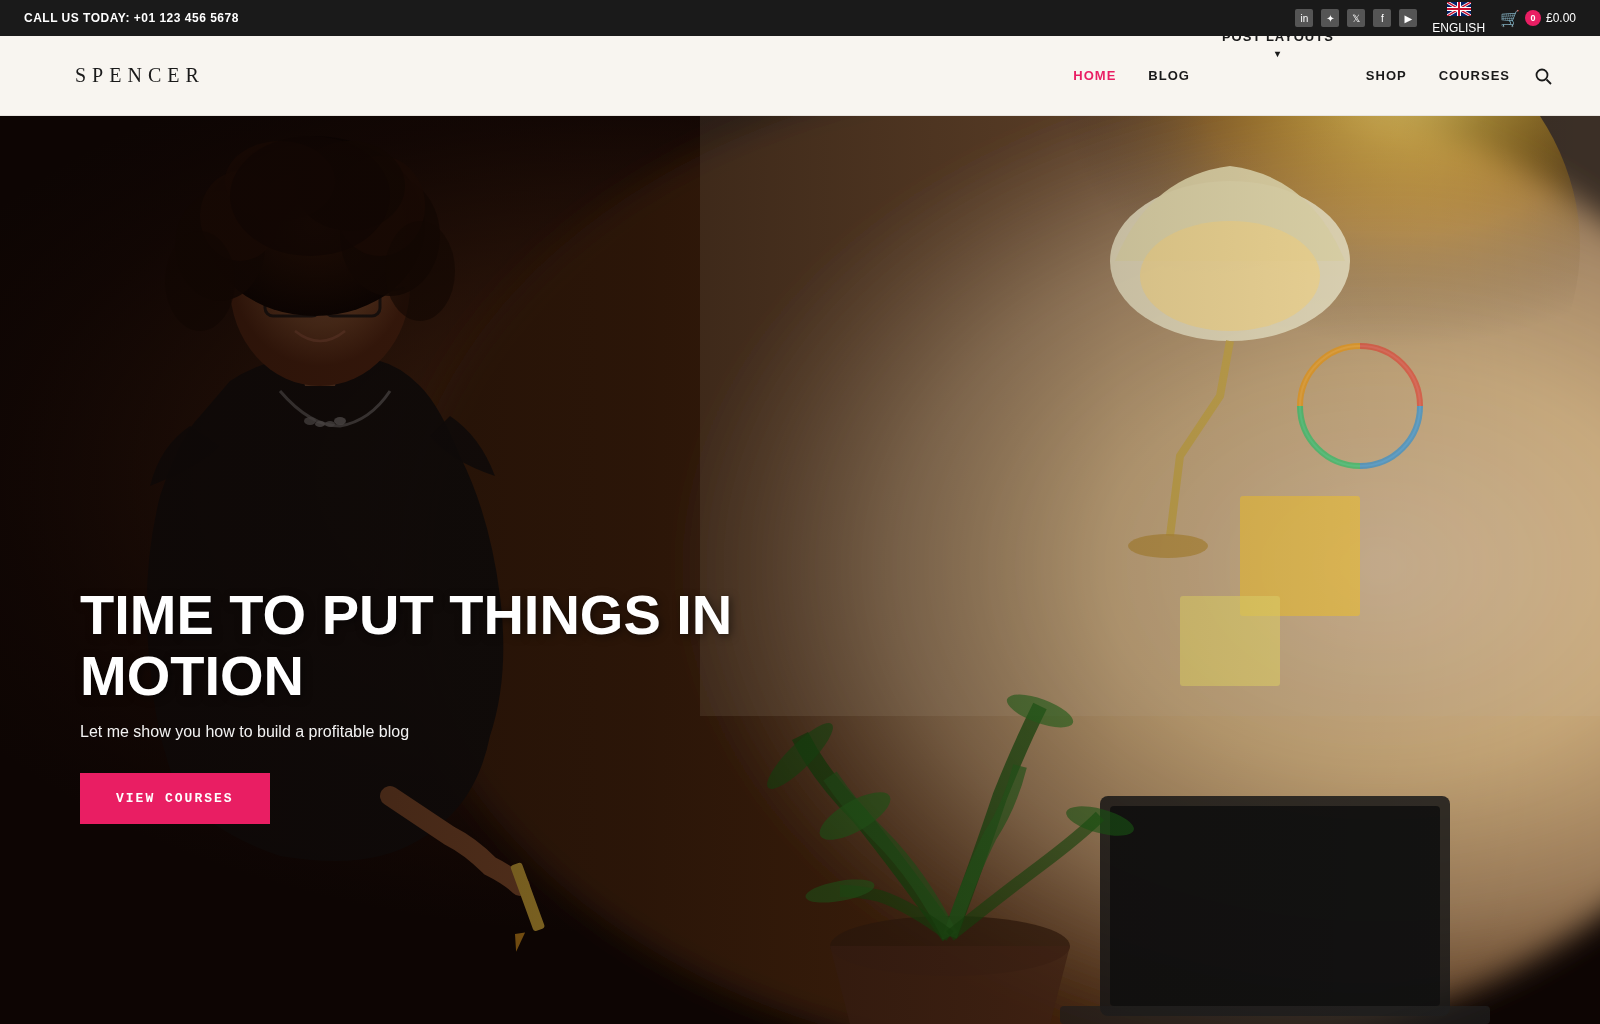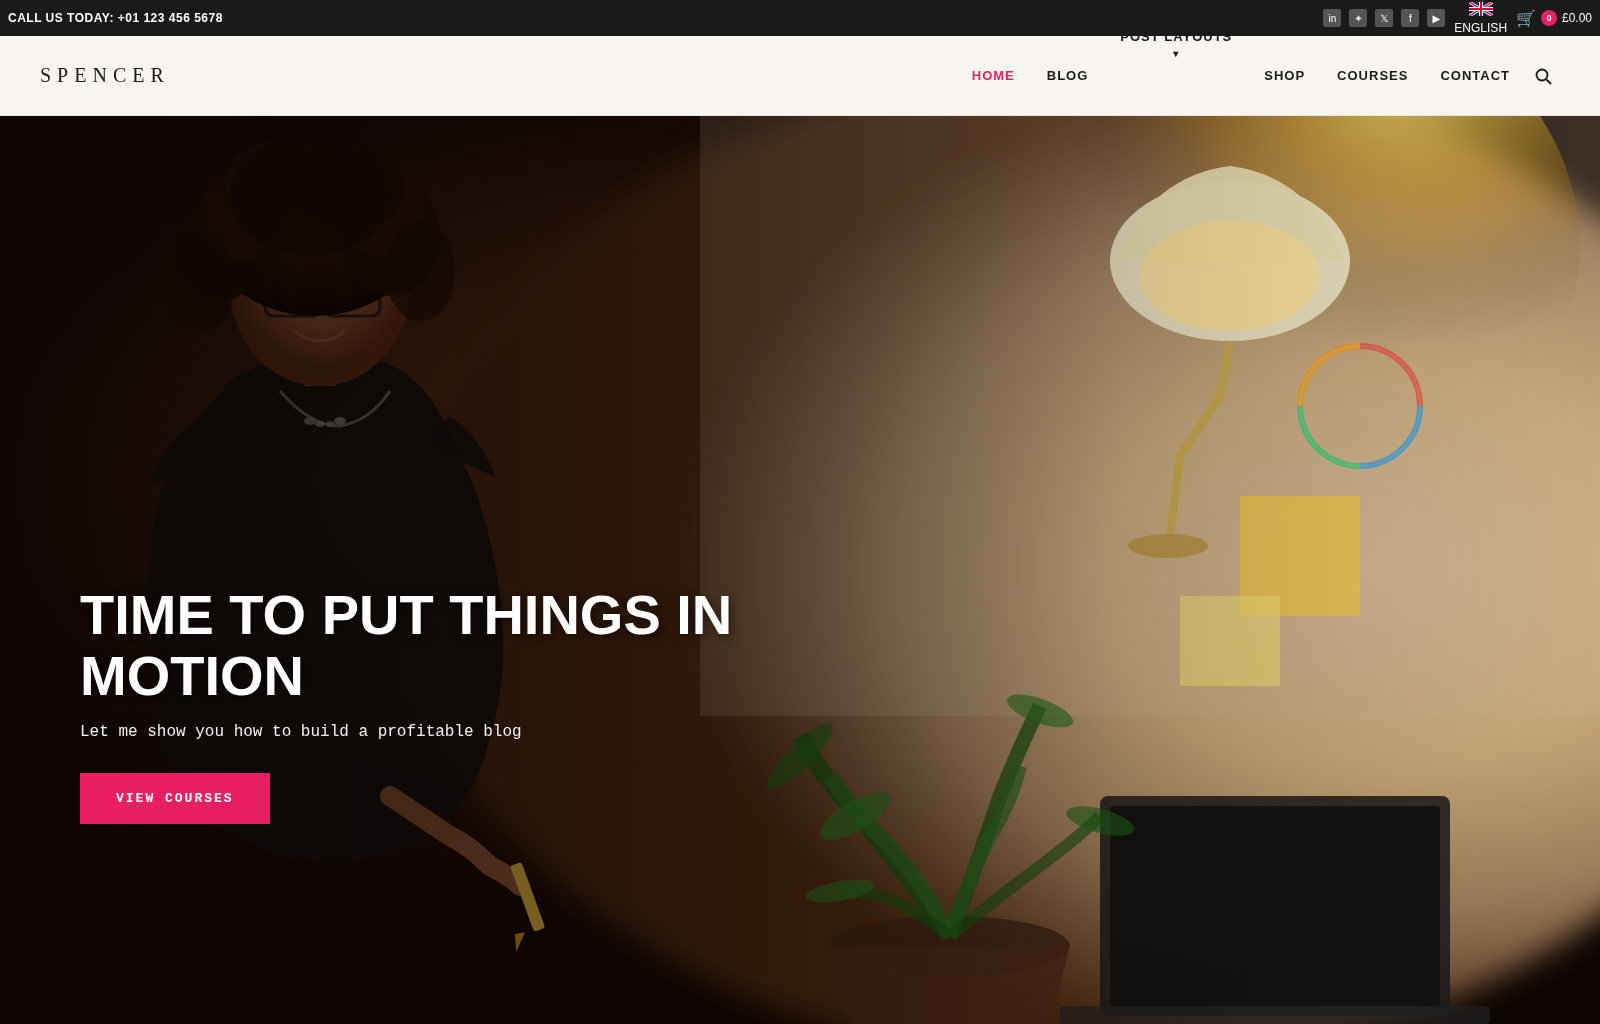--- a/index.html
+++ b/index.html
@@ -6,26 +6,26 @@
     body { font-family: 'Georgia', serif; width: 1600px; overflow-x: hidden; }
 
     
     .top-bar {
       background: #1a1a1a;
       color: #fff;
       height: 36px;
       display: flex;
       align-items: center;
       justify-content: space-between;
-      padding: 0 8px;
+      padding: 0 24px;
       font-size: 12px;
       font-family: Arial, sans-serif;
     }
     .top-bar-left { font-weight: 600; letter-spacing: 0.5px; }
-    .top-bar-right { display: flex; align-items: center; gap: 9px; }
+    .top-bar-right { display: flex; align-items: center; gap: 15px; }
     .social-icons { display: flex; gap: 8px; align-items: center; }
     .social-icon {
       width: 18px; height: 18px;
       background: #555;
       border-radius: 2px;
       display: flex; align-items: center; justify-content: center;
       font-size: 10px; color: #fff; cursor: pointer;
     }
     .lang-selector { display: flex; align-items: center; gap: 5px; font-size: 12px; cursor: pointer; flex-direction: column; }
     .cart { display: flex; align-items: center; gap: 5px; cursor: pointer; }
@@ -41,20 +41,21 @@
       padding: 0 40px;
       border-bottom: 1px solid #e8e4df;
     }
     .logo {
       font-family: 'Georgia', serif;
       font-size: 20px;
       letter-spacing: 6px;
       font-weight: normal;
       color: #1a1a1a;
       text-transform: uppercase;
+      margin-left: 35px;
     }
     .nav-links { display: flex; align-items: center; gap: 0; }
     .nav-item {
       font-family: Arial, sans-serif;
       font-size: 13px;
       font-weight: 700;
       letter-spacing: 1px;
       color: #1a1a1a;
       text-transform: uppercase;
       padding: 0 16px;
@@ -92,21 +93,21 @@
       font-weight: 900;
       text-transform: uppercase;
       color: #fff;
       line-height: 1.1;
       margin-bottom: 16px;
       max-width: 700px;
       text-shadow: 2px 2px 8px rgba(0,0,0,0.5);
       margin-top: 9px;
     }
     .hero-subtitle {
-      font-family: Liberation Mono, monospace;
+      font-family: Liberation Sans, sans-serif;
       font-size: 16px;
       color: #fff;
       margin-bottom: 32px;
       opacity: 0.95;
     }
     .btn-view-courses {
       background: #e91e63;
       color: #fff;
       font-family: Liberation Mono, monospace;
       font-size: 13px;
@@ -173,23 +174,20 @@
     <a class="nav-item nav-item-with-arrow">
       <span>POST LAYOUTS</span>
       <span class="nav-arrow">▾</span>
     </a>
     <a class="nav-item">
       <span>SHOP</span>
     </a>
     <a class="nav-item">
       <span>COURSES</span>
     </a>
-    <a class="nav-item">
-      <span>CONTACT</span>
-    </a>
     <div class="nav-search">
       <svg width="18" height="18" viewBox="0 0 18 18" fill="none">
         <circle cx="8" cy="8" r="5.5" stroke="#1a1a1a" stroke-width="1.8"></circle>
         <line x1="12.5" y1="12.5" x2="17" y2="17" stroke="#1a1a1a" stroke-width="1.8"></line>
       </svg>
     </div>
   </div>
 </nav>
 
 <section class="hero">

